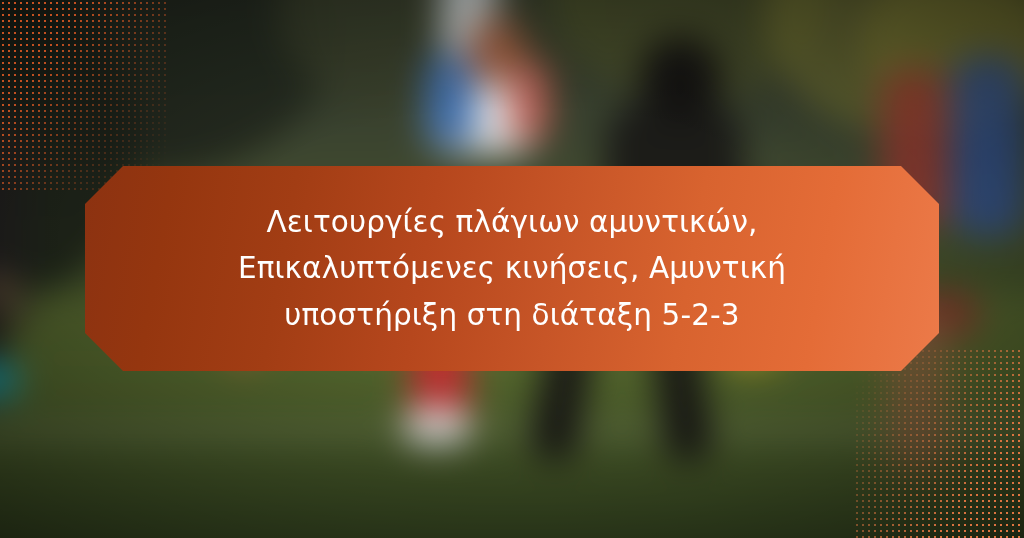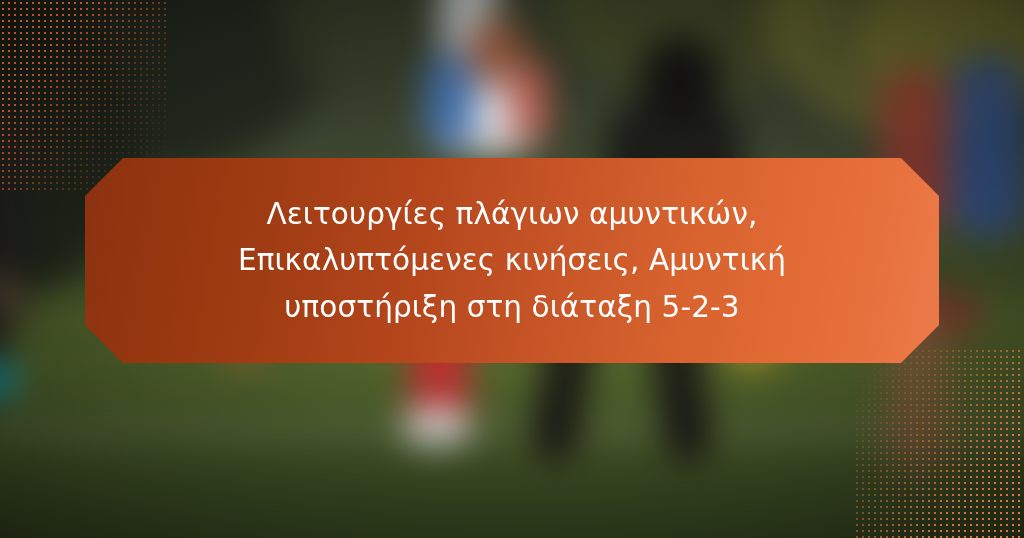--- a/index.html
+++ b/index.html
@@ -135,21 +135,21 @@
     width: 170px; height: 190px;
     -webkit-mask-image: linear-gradient(305deg, rgba(0,0,0,1) 0%, rgba(0,0,0,.95) 28%, rgba(0,0,0,.40) 62%, rgba(0,0,0,0) 92%);
             mask-image: linear-gradient(305deg, rgba(0,0,0,1) 0%, rgba(0,0,0,.95) 28%, rgba(0,0,0,.40) 62%, rgba(0,0,0,0) 92%);
     opacity: .95;
   }
 
   
   .banner {
     position: absolute;
     left: 85px;
-    top: 158px;
+    top: 166px;
     width: 854px;
     height: 205px;
     background: linear-gradient(100deg,
       #8c3211 0%,
       #95360f 10%,
       #a23d14 24%,
       #b6471d 40%,
       #c75527 55%,
       #d8632f 70%,
       #e46c37 85%,

